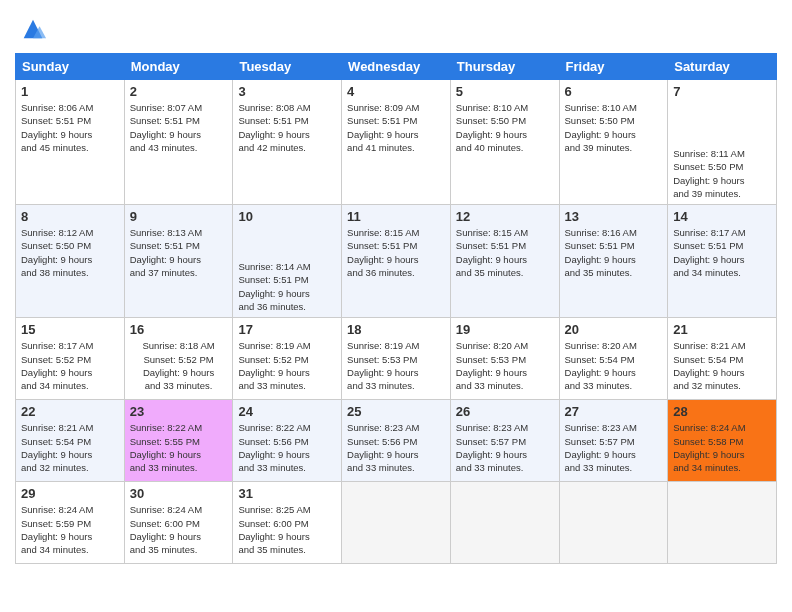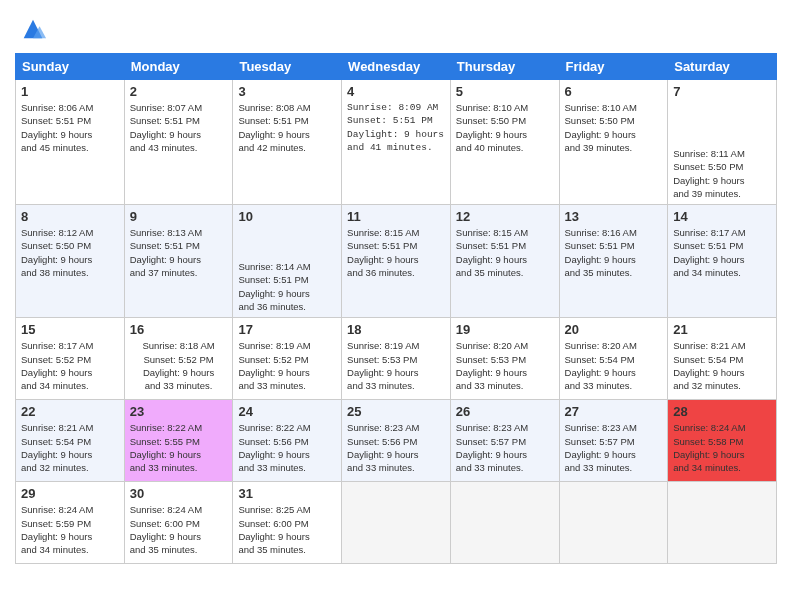--- a/index.html
+++ b/index.html
@@ -139,21 +139,21 @@
           </td>
           <td>
             <span class="day-num">3</span>
             <div class="day-info" style="white-space: pre-line;">Sunrise: 8:08 AM
 Sunset: 5:51 PM
 Daylight: 9 hours
 and 42 minutes.</div>
           </td>
           <td>
             <span class="day-num">4</span>
-            <div class="day-info" style="white-space: pre-line; font-family: Liberation Mono, monospace;">Sunrise: 8:09 AM
+            <div class="day-info" style="white-space: pre-line;">Sunrise: 8:09 AM
 Sunset: 5:51 PM
 Daylight: 9 hours
 and 41 minutes.</div>
           </td>
           <td>
             <span class="day-num">5</span>
             <div class="day-info" style="white-space: pre-line;">Sunrise: 8:10 AM
 Sunset: 5:50 PM
 Daylight: 9 hours
 and 40 minutes.</div>
@@ -311,21 +311,21 @@
 Daylight: 9 hours
 and 33 minutes.</div>
           </td>
           <td style="background: rgb(240, 244, 252);">
             <span class="day-num">27</span>
             <div class="day-info" style="white-space: pre-line;">Sunrise: 8:23 AM
 Sunset: 5:57 PM
 Daylight: 9 hours
 and 33 minutes.</div>
           </td>
-          <td style="background: #ef4444;">
+          <td style="background: #f97316;">
             <span class="day-num">28</span>
             <div class="day-info" style="white-space: pre-line;">Sunrise: 8:24 AM
 Sunset: 5:58 PM
 Daylight: 9 hours
 and 34 minutes.</div>
           </td>
         </tr>
         <tr>
           <td>
             <span class="day-num">29</span>

